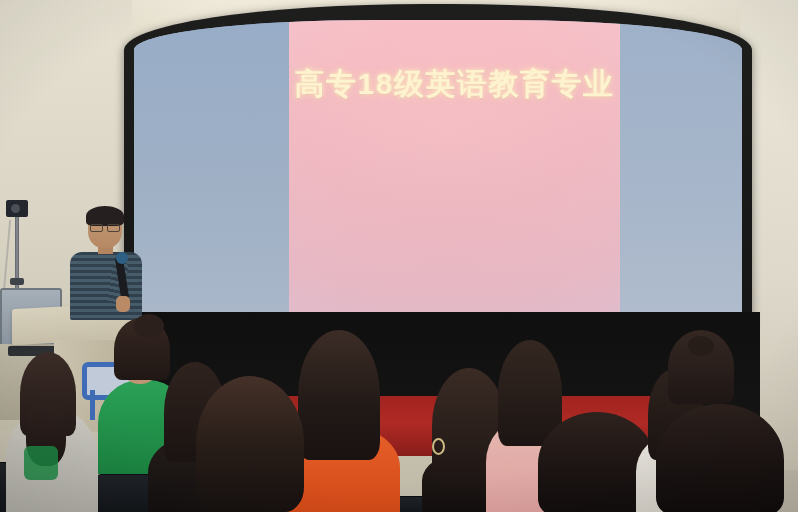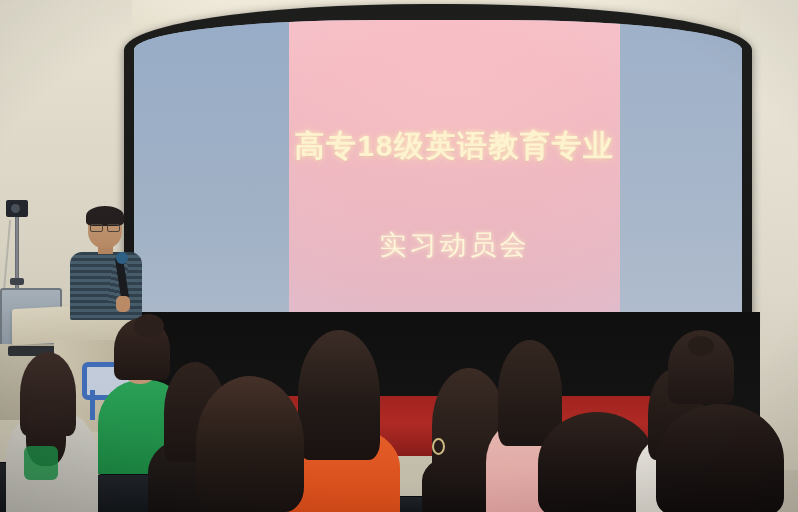--- a/index.html
+++ b/index.html
@@ -56,21 +56,21 @@
       radial-gradient(ellipse 130% 90% at 48% 36%, #fbbcc2 0%, #f8b8c0 34%, #f4bcc6 62%, #eec3d2 84%, #e6c8da 100%);
     display:flex;flex-direction:column;align-items:center;
   }
   #slide:after{
     content:"";position:absolute;inset:0;
     background:linear-gradient(180deg,rgba(255,255,255,.05),rgba(210,190,215,.22));
     pointer-events:none;
   }
   .slide-title{
     position:relative;z-index:2;
-    margin-top:106px;
+    margin-top:44px;
     font-size:30px;font-weight:700;letter-spacing:1.5px;
     color:#fdf3cf;
     text-shadow:0 0 4px rgba(255,246,200,.85),0 0 10px rgba(255,230,160,.45),0 1px 2px rgba(190,120,120,.35);
     white-space:nowrap;
   }
   .slide-sub{
     position:relative;z-index:2;
     margin-top:60px;
     font-size:27px;font-weight:400;letter-spacing:3px;
     color:#fdf5d8;
@@ -171,21 +171,20 @@
   <div class="wall"></div>
   <div class="ceiling"></div>
   <div class="wall-left"></div>
   <div class="wall-right"></div>
 
   <div id="screen-frame">
     <div id="screen-surface">
       <div class="panel-blue"></div>
       <div id="slide">
         <div class="slide-title">高专18级英语教育专业</div>
-        <div class="slide-sub">实习动员会</div>
       </div>
       <div class="panel-blue right"></div>
     </div>
   </div>
 
   <div id="stage-dark"></div>
   <div id="stage-red"></div>
 
   <div id="tripod">
     <div class="cam"></div>

